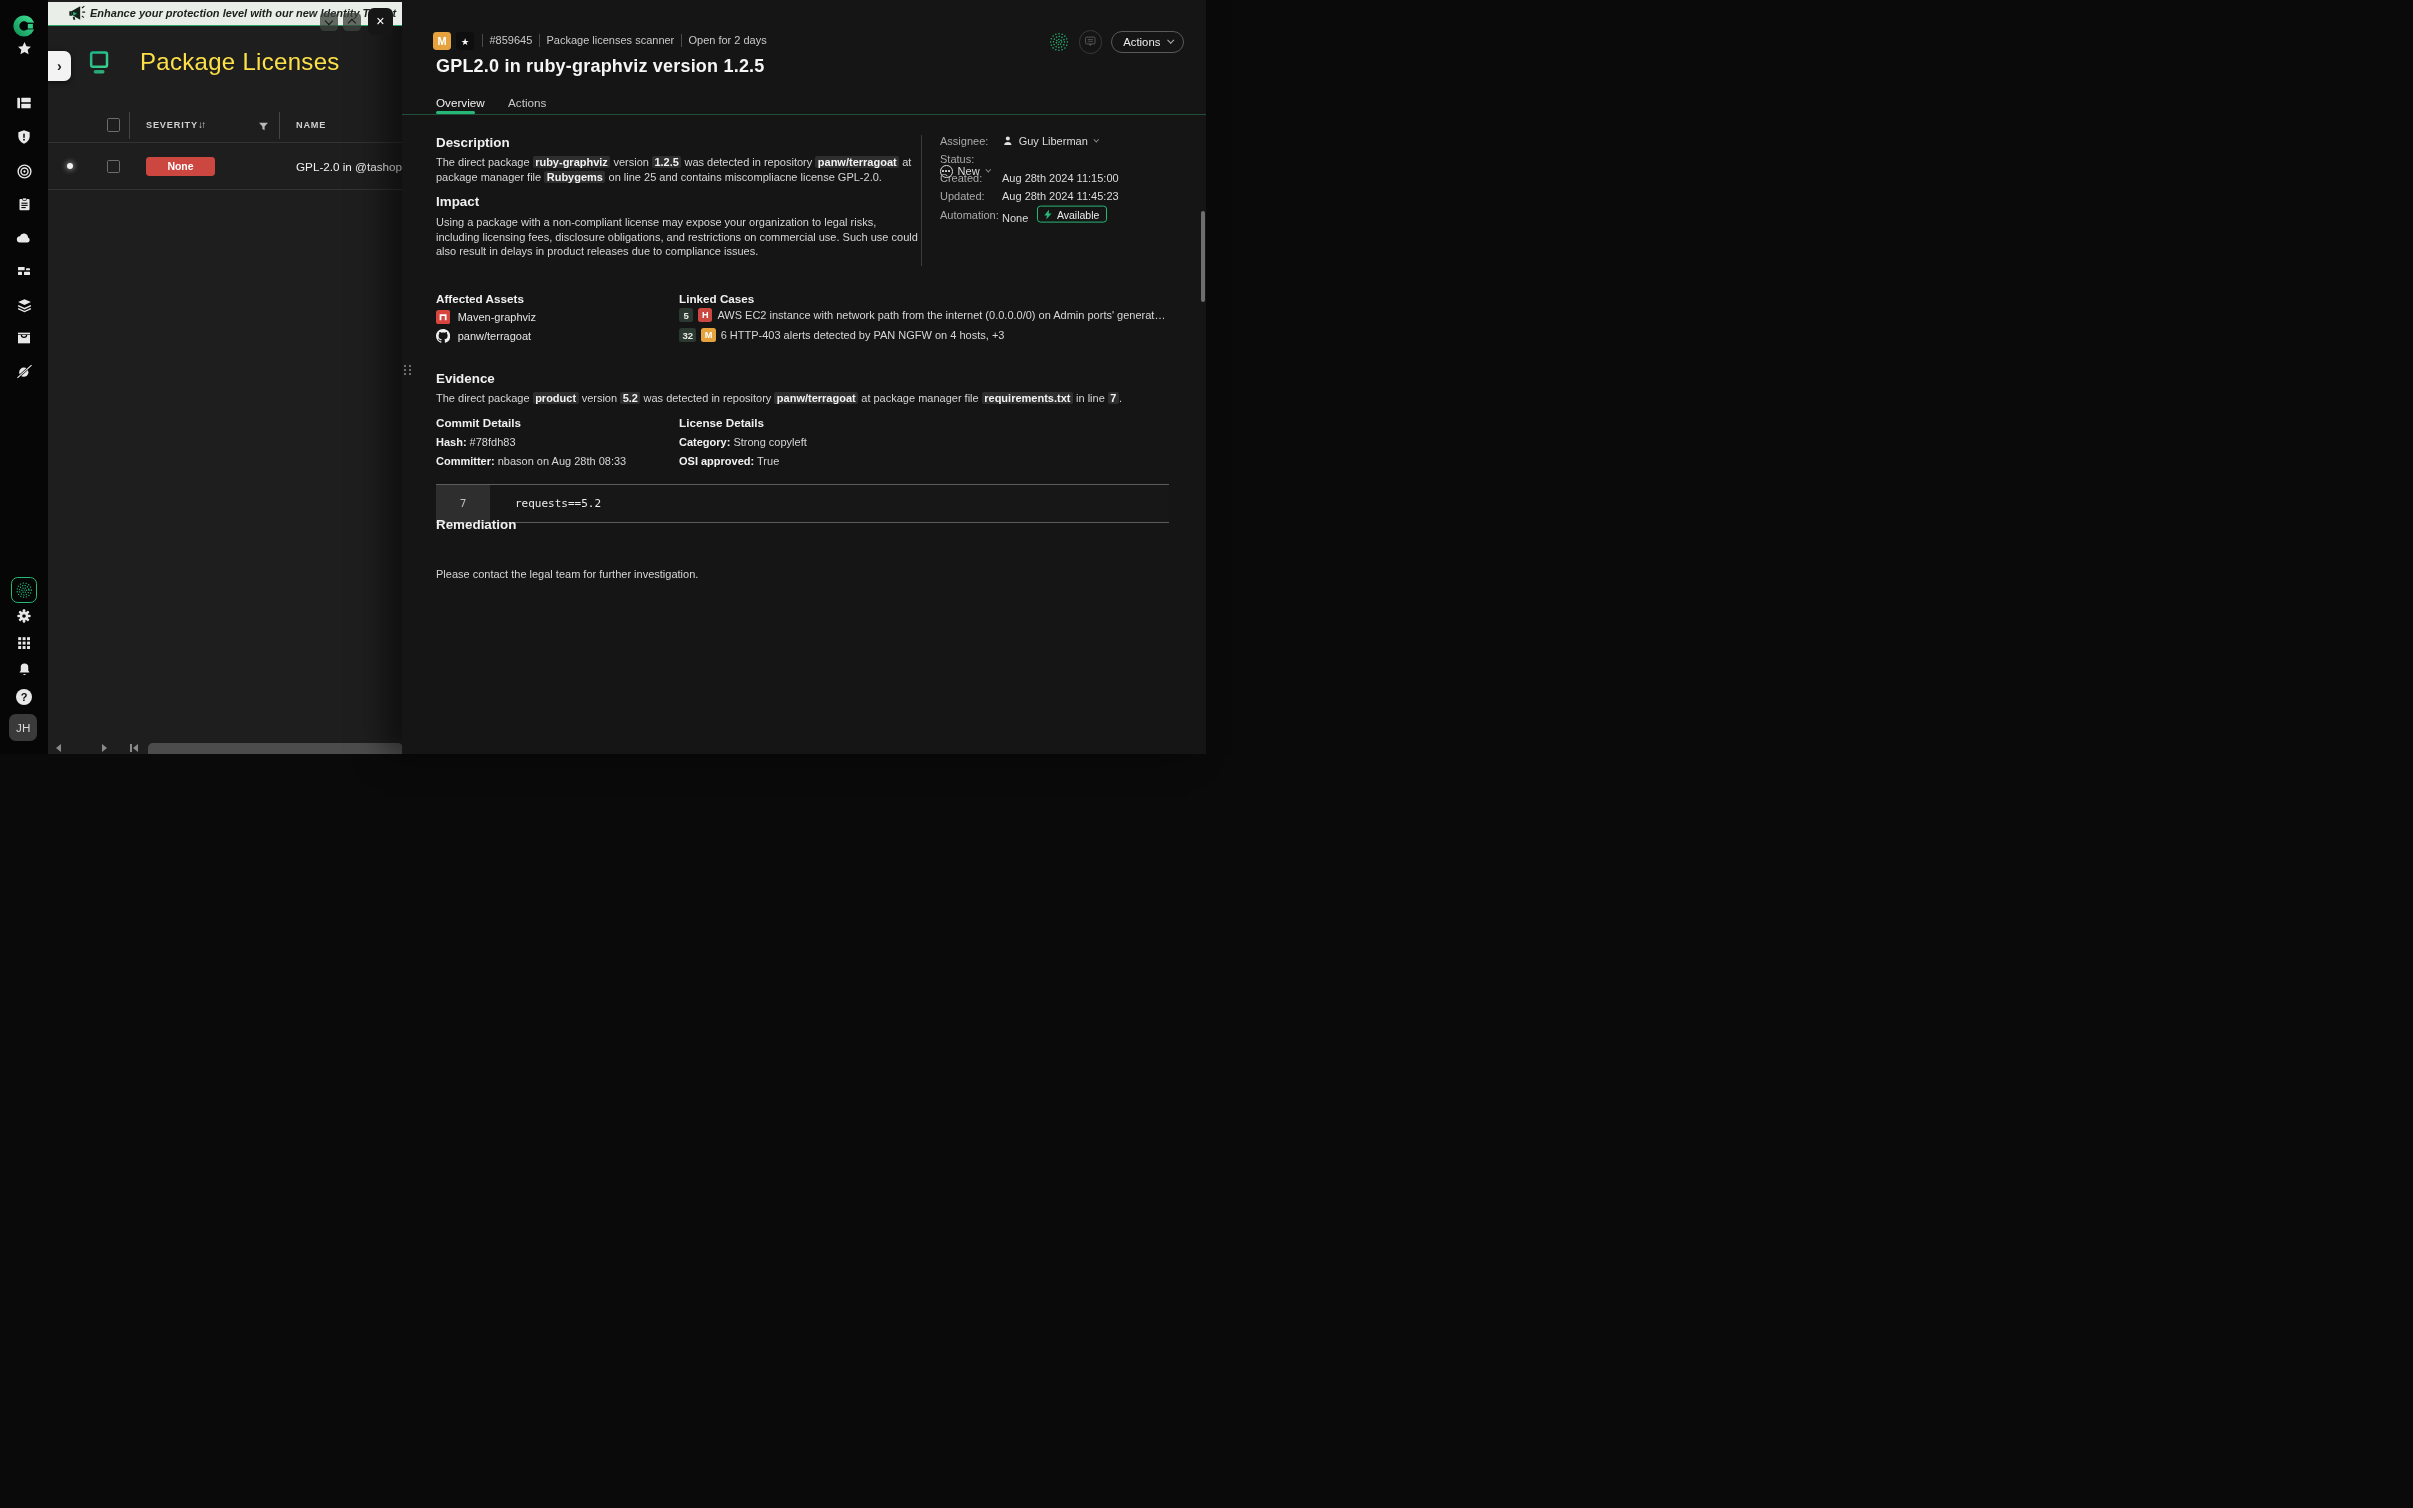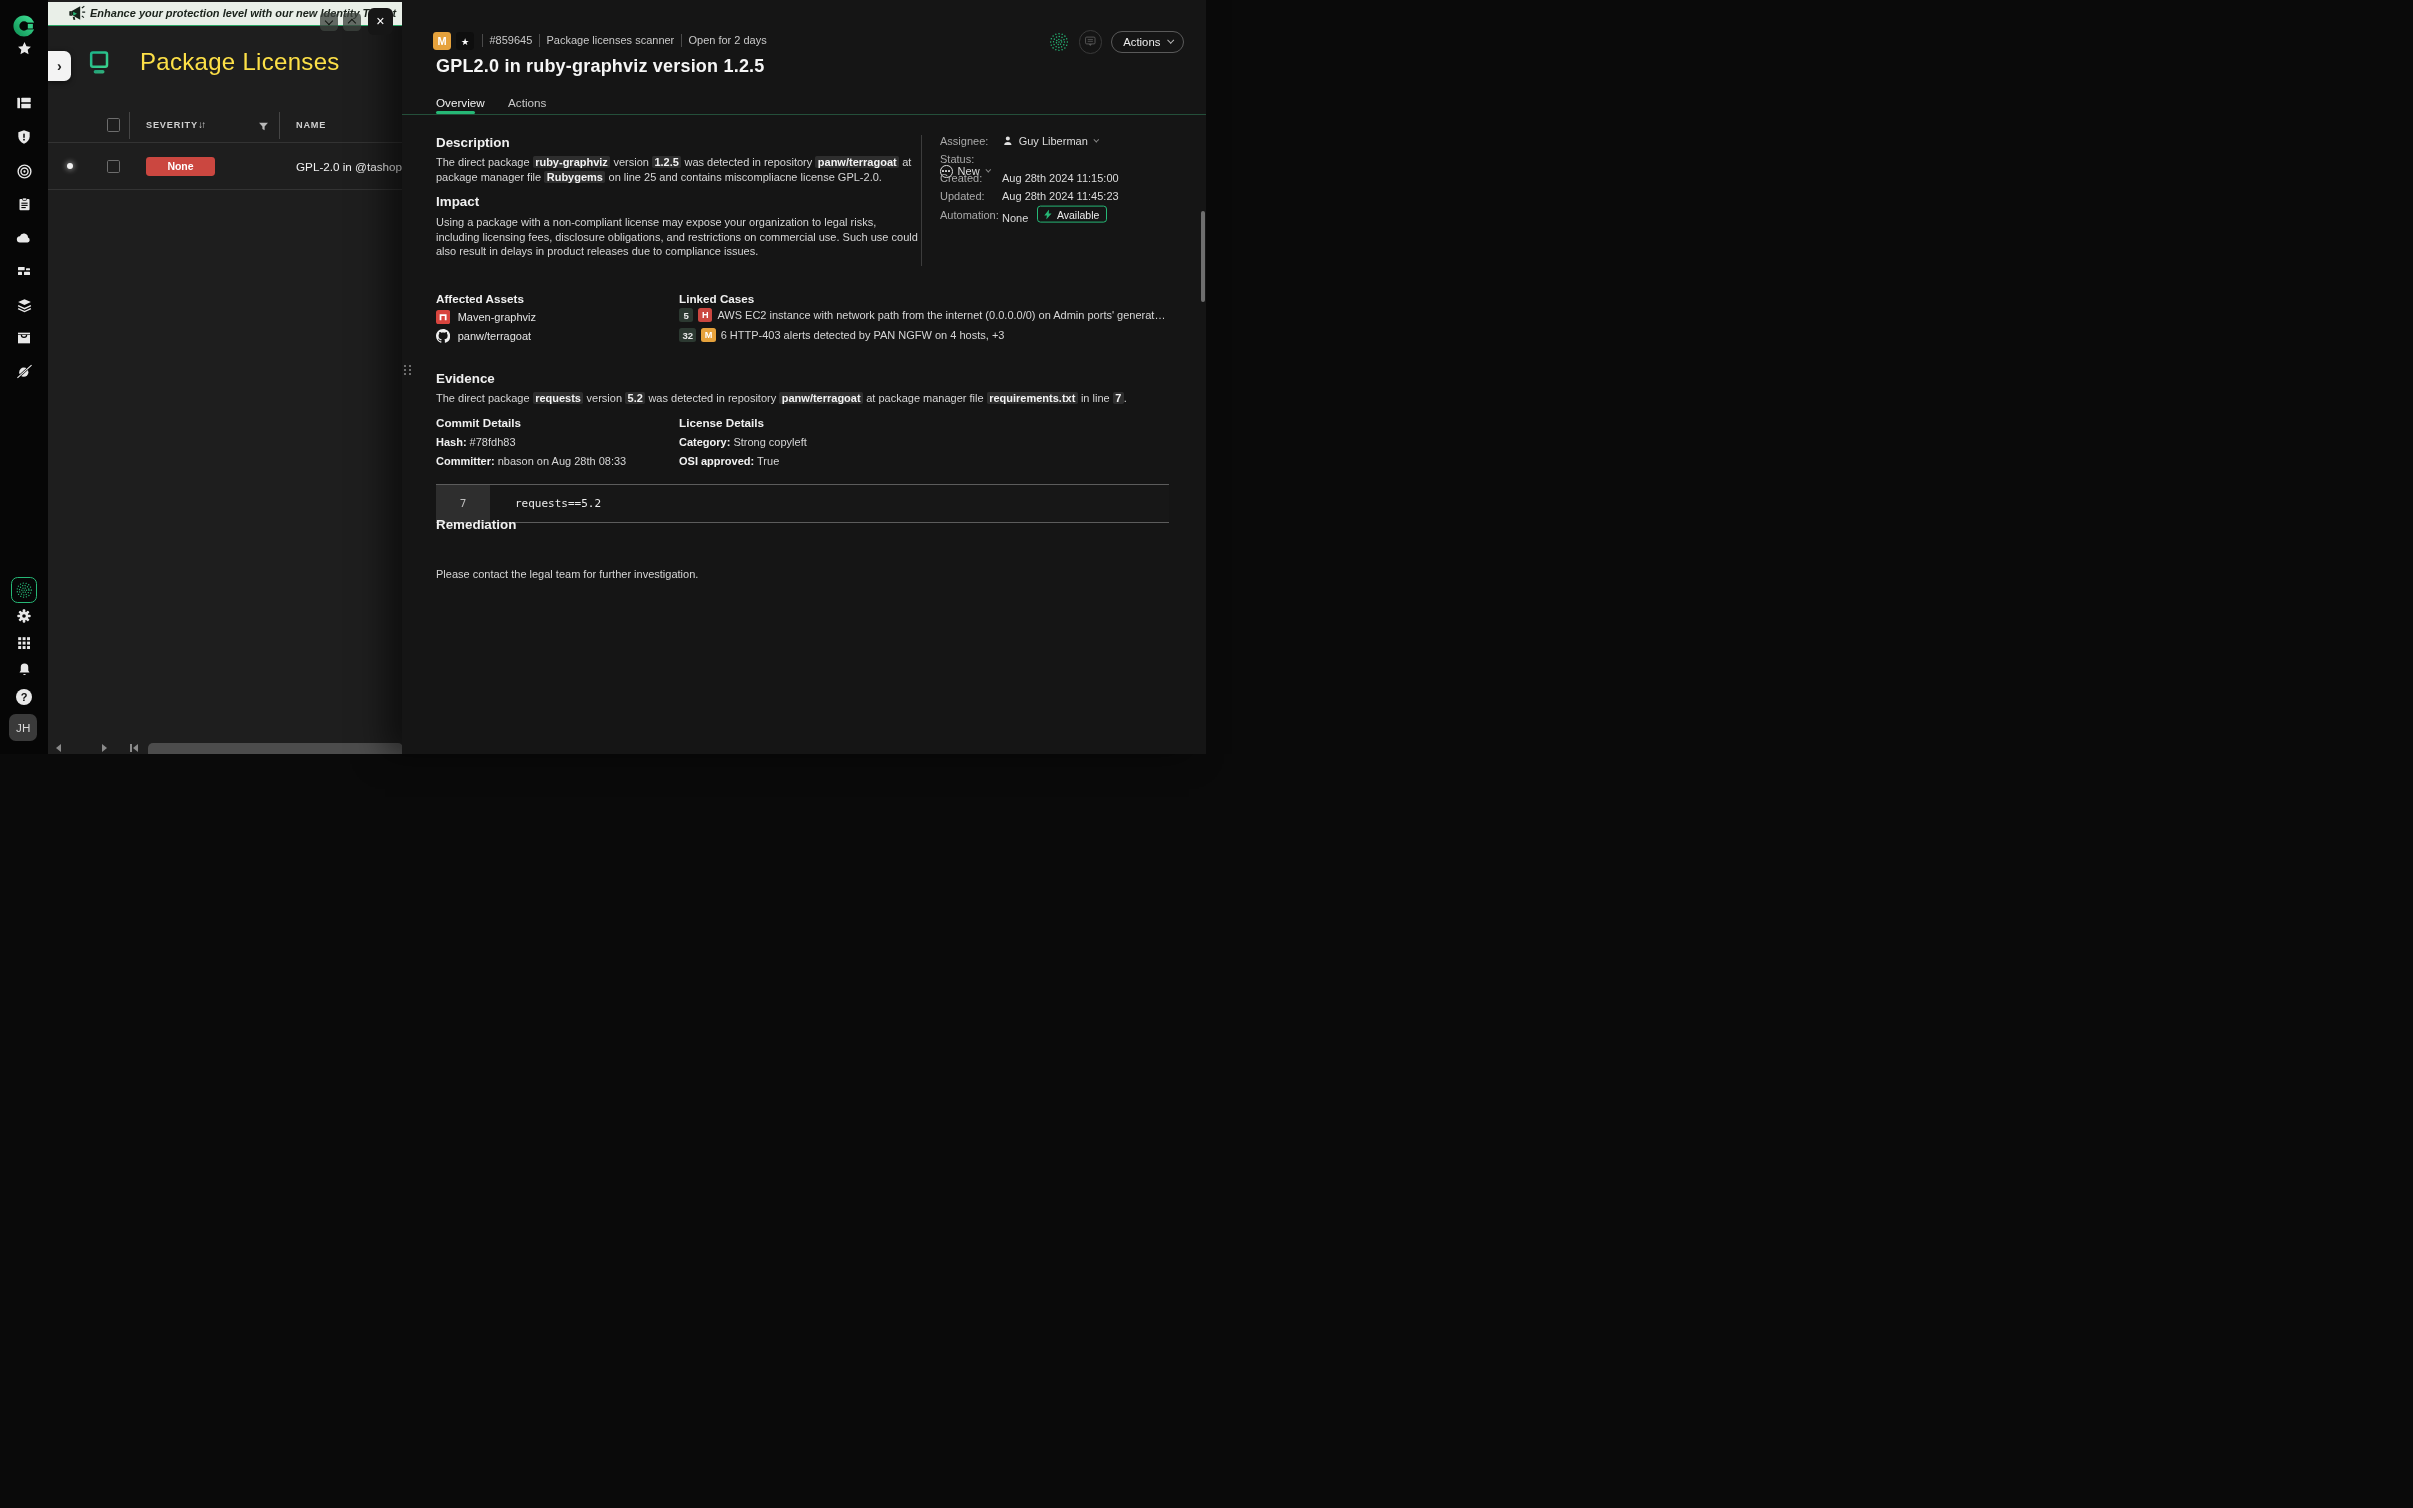--- a/index.html
+++ b/index.html
@@ -414,21 +414,21 @@
 
   <div class="drag-handle">
       <i></i>
       <i></i>
       <i></i>
       <i></i>
       <i></i>
       <i></i>
     </div>
   <h3 class="h-section" style="left:34px; top:371px;">Evidence</h3>
-  <p class="para" style="left:34px; top:391px; width:746px;"><span>The direct package </span><span class="hl">requests</span><span> version </span><span class="hl">5.2</span><span> was detected in repository </span><span class="hl">panw/terragoat</span><span> at package manager file </span><span class="hl">requirements.txt</span><span> in line </span><span class="hl">7</span><span>.</span></p>
+  <p class="para" style="left:34px; top:391px; width:746px;"><span>The direct package </span><span class="hl">product</span><span> version </span><span class="hl">5.2</span><span> was detected in repository </span><span class="hl">panw/terragoat</span><span> at package manager file </span><span class="hl">requirements.txt</span><span> in line </span><span class="hl">7</span><span>.</span></p>
 
   <h4 class="h-sub" style="left:34px; top:416px;">Commit Details</h4>
   <p class="kv" style="left:34px; top:436px;"><b>Hash:</b><span> #78fdh83</span></p>
   <p class="kv" style="left:34px; top:455px;"><b>Committer:</b><span> nbason on Aug 28th 08:33</span></p>
 
   <h4 class="h-sub" style="left:277px; top:416px;">License Details</h4>
   <p class="kv" style="left:277px; top:436px;"><b>Category:</b><span> Strong copyleft</span></p>
   <p class="kv" style="left:277px; top:455px;"><b>OSI approved:</b><span> True</span></p>
 
   <div class="code-block">

